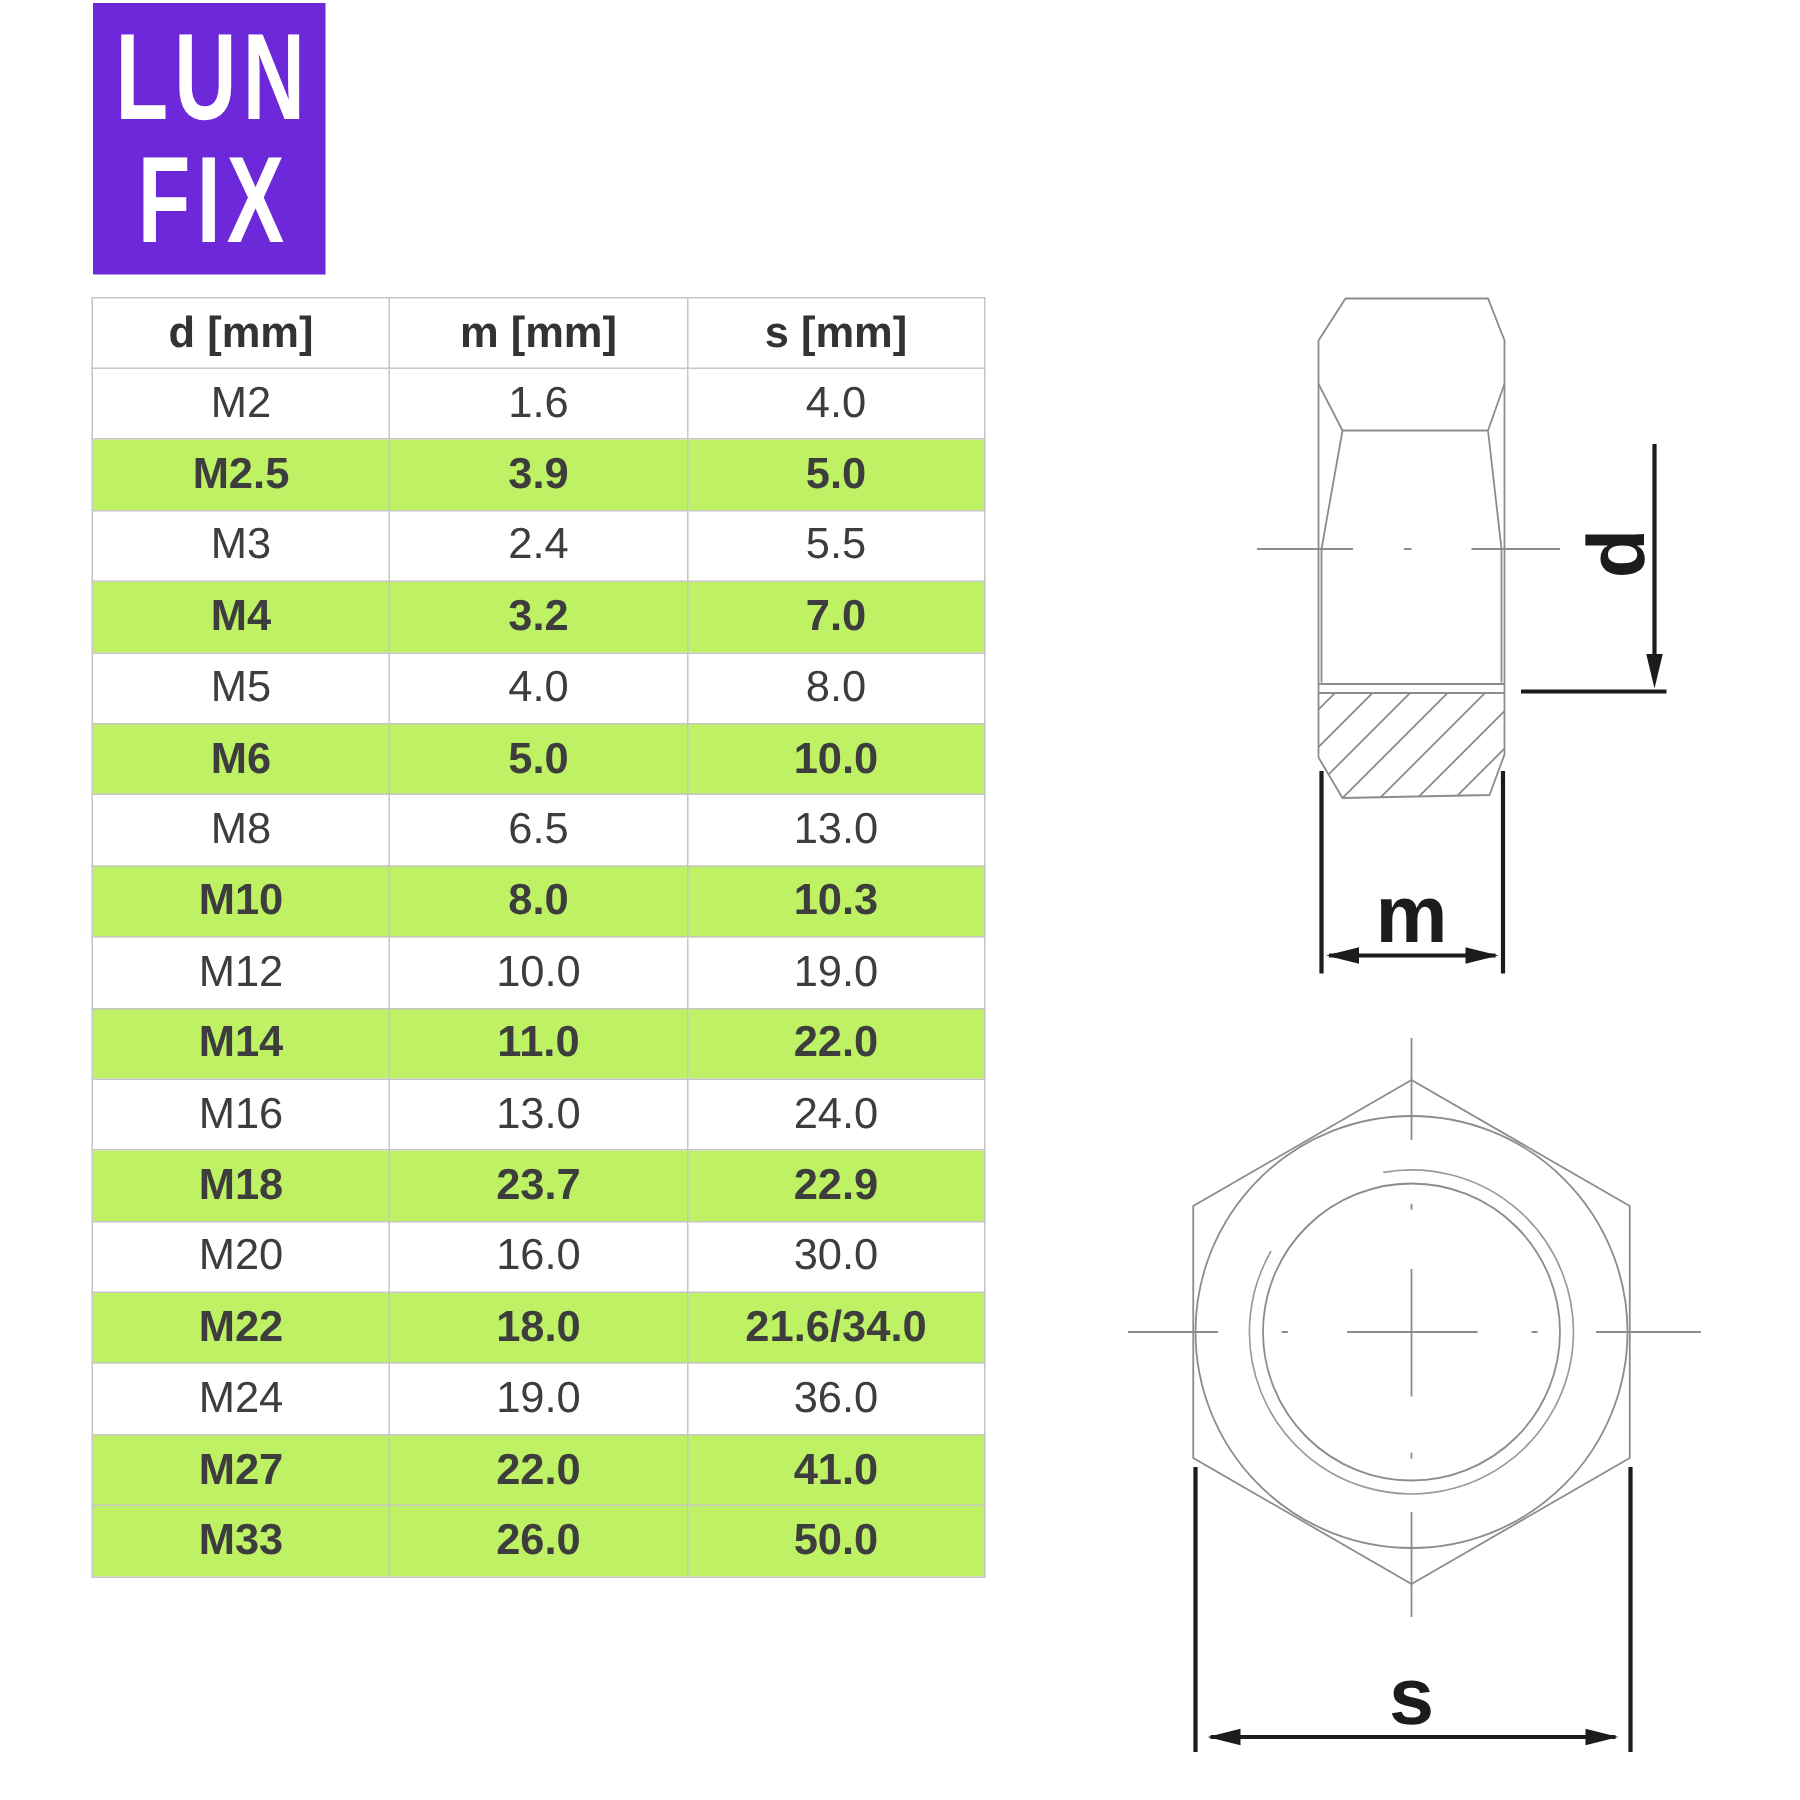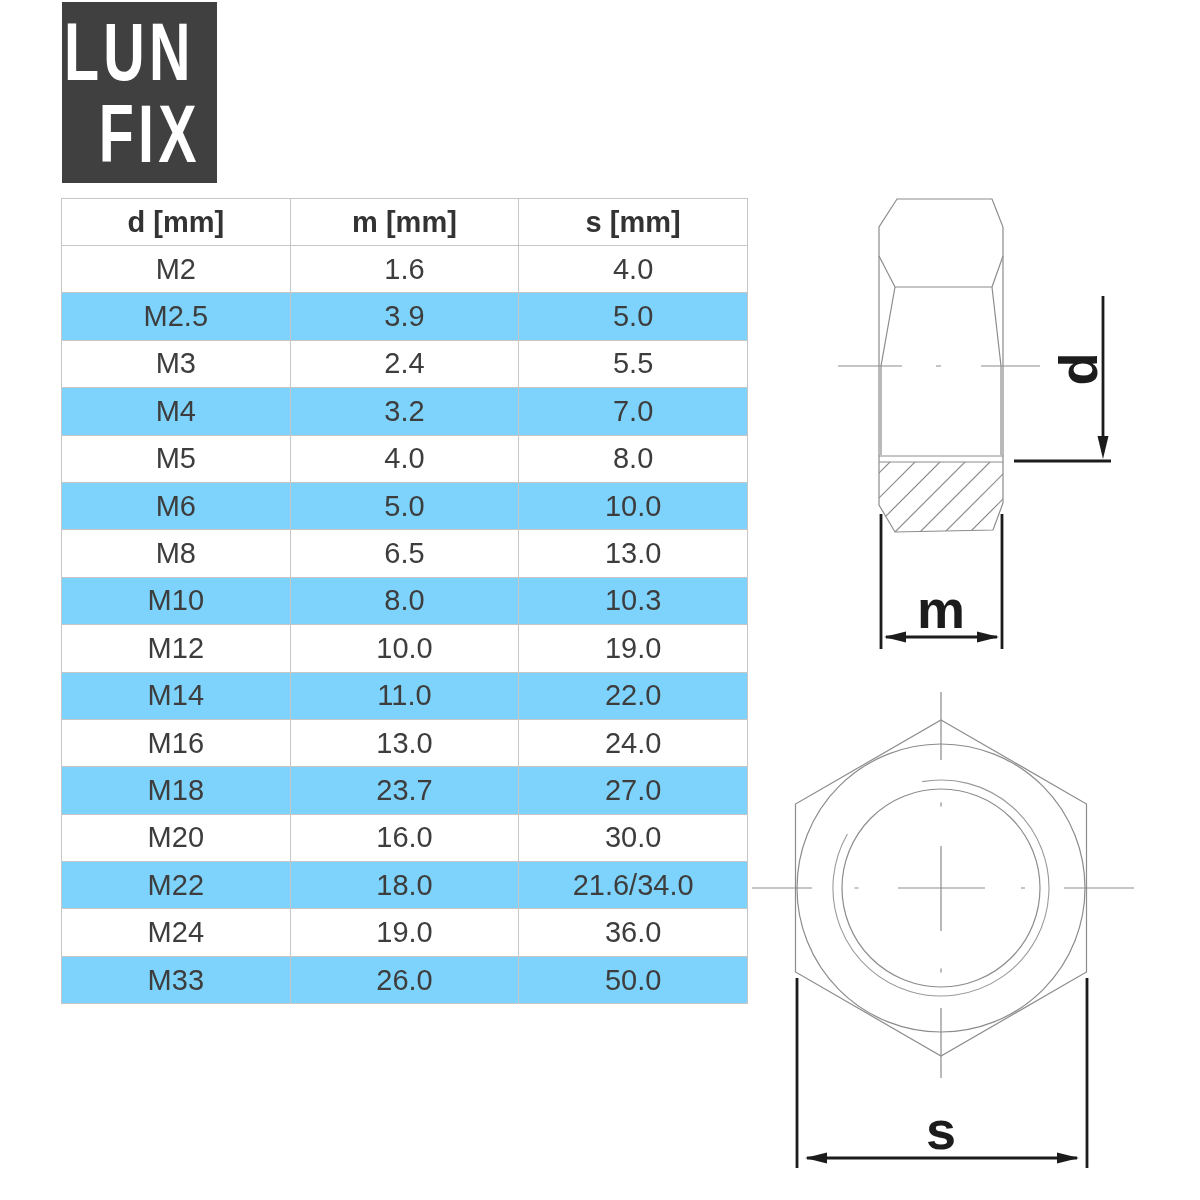--- a/index.html
+++ b/index.html
@@ -3,42 +3,42 @@
 <meta charset="utf-8">
 <style>
   html,body{margin:0;padding:0;}
   body{
     width:1200px;height:1200px;position:relative;background:#ffffff;
     font-family:"Liberation Sans",sans-serif;overflow:hidden;
   }
   
   .logo{
     position:absolute;left:62px;top:2px;width:155px;height:181px;
-    background:#404040;color:#ffffff;
-    display:flex;flex-direction:column;align-items:flex-end;justify-content:center;
+    background:#6d28d9;color:#ffffff;
+    display:flex;flex-direction:column;align-items:center;justify-content:center;
   }
   .logo span{
     display:block;font-weight:700;font-size:82px;line-height:82px;
     letter-spacing:6px;margin-right:-6px;
     transform:scaleX(0.70);transform-origin:center;
     font-family:"Liberation Sans",sans-serif;
   }
   
-  .table-wrap{position:absolute;left:61px;top:198px;width:687px;border-radius:17px;}
+  .table-wrap{position:absolute;left:61px;top:198px;width:596px;border-radius:17px;}
   table.spec{
     border-collapse:collapse;table-layout:fixed;width:100%;
   }
   table.spec th,table.spec td{
     border:1.5px solid #c6c6c6;text-align:center;vertical-align:middle;
     padding:0;font-size:29px;color:#3d3d3d;font-weight:400;
     font-family:"Liberation Sans",sans-serif;
   }
   table.spec th{height:46px;font-weight:700;color:#333333;}
   table.spec td{height:46.4px;margin-top:24px;}
-  table.spec tr.alt td{background:#7dd3fc;}
+  table.spec tr.alt td{background:#bef264;font-weight:bold;}
   
   svg.drawing{position:absolute;left:0;top:0;}
   .thin{stroke:#8c8c8c;stroke-width:1.2;fill:none;}
   .thin2{stroke:#9a9a9a;stroke-width:1.1;fill:none;}
   .dim{stroke:#1c1c1c;stroke-width:2.8;fill:none;}
   .dimfill{fill:#1c1c1c;stroke:none;}
   .dimlabel{fill:#1c1c1c;font-family:"Liberation Sans",sans-serif;font-weight:700;font-size:54px;}
 </style>
 </head>
 <body>
@@ -172,37 +172,42 @@
           <td>22.0</td>
         </tr>
         <tr>
           <td>M16</td>
           <td>13.0</td>
           <td>24.0</td>
         </tr>
         <tr class="alt">
           <td>M18</td>
           <td>23.7</td>
-          <td>27.0</td>
+          <td>22.9</td>
         </tr>
         <tr>
           <td>M20</td>
           <td>16.0</td>
           <td>30.0</td>
         </tr>
         <tr class="alt">
           <td>M22</td>
           <td>18.0</td>
           <td>21.6/34.0</td>
         </tr>
         <tr>
           <td>M24</td>
           <td>19.0</td>
           <td>36.0</td>
         </tr>
         <tr class="alt">
+          <td>M27</td>
+          <td>22.0</td>
+          <td>41.0</td>
+        </tr>
+        <tr class="alt">
           <td>M33</td>
           <td>26.0</td>
           <td>50.0</td>
         </tr>
       </tbody>
   </table>
 </div>
 
 </body></html>

